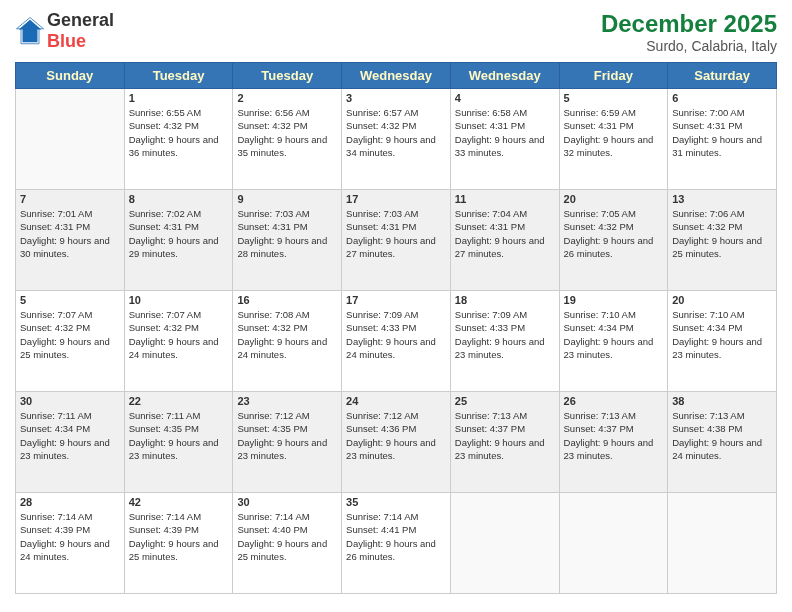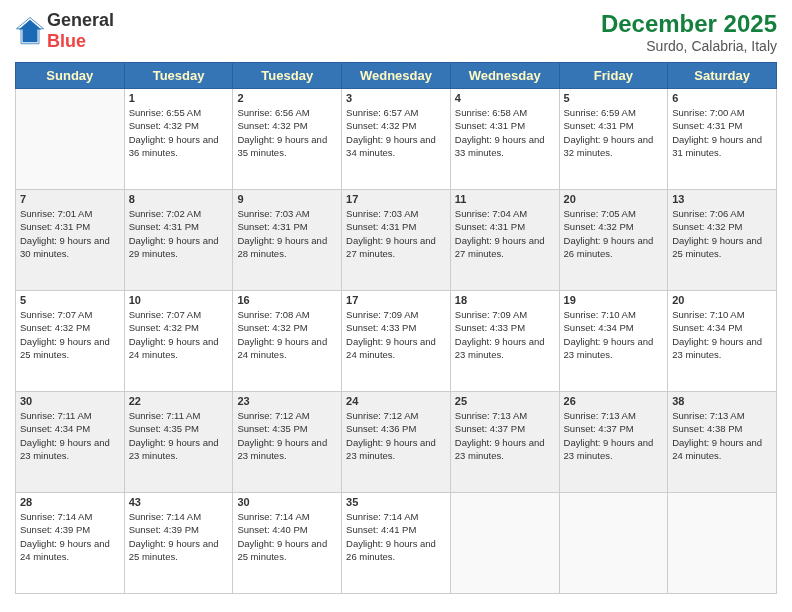--- a/index.html
+++ b/index.html
@@ -244,21 +244,21 @@
             <span class="day-number">38</span>
             <div class="day-info">Sunrise: 7:13 AM<br>Sunset: 4:38 PM<br>Daylight: 9 hours and 24 minutes.</div>
           </td>
         </tr>
         <tr>
           <td>
             <span class="day-number">28</span>
             <div class="day-info">Sunrise: 7:14 AM<br>Sunset: 4:39 PM<br>Daylight: 9 hours and 24 minutes.</div>
           </td>
           <td>
-            <span class="day-number">43</span>
+            <span class="day-number">42</span>
             <div class="day-info">Sunrise: 7:14 AM<br>Sunset: 4:39 PM<br>Daylight: 9 hours and 25 minutes.</div>
           </td>
           <td>
             <span class="day-number">30</span>
             <div class="day-info">Sunrise: 7:14 AM<br>Sunset: 4:40 PM<br>Daylight: 9 hours and 25 minutes.</div>
           </td>
           <td>
             <span class="day-number">35</span>
             <div class="day-info">Sunrise: 7:14 AM<br>Sunset: 4:41 PM<br>Daylight: 9 hours and 26 minutes.</div>
           </td>

